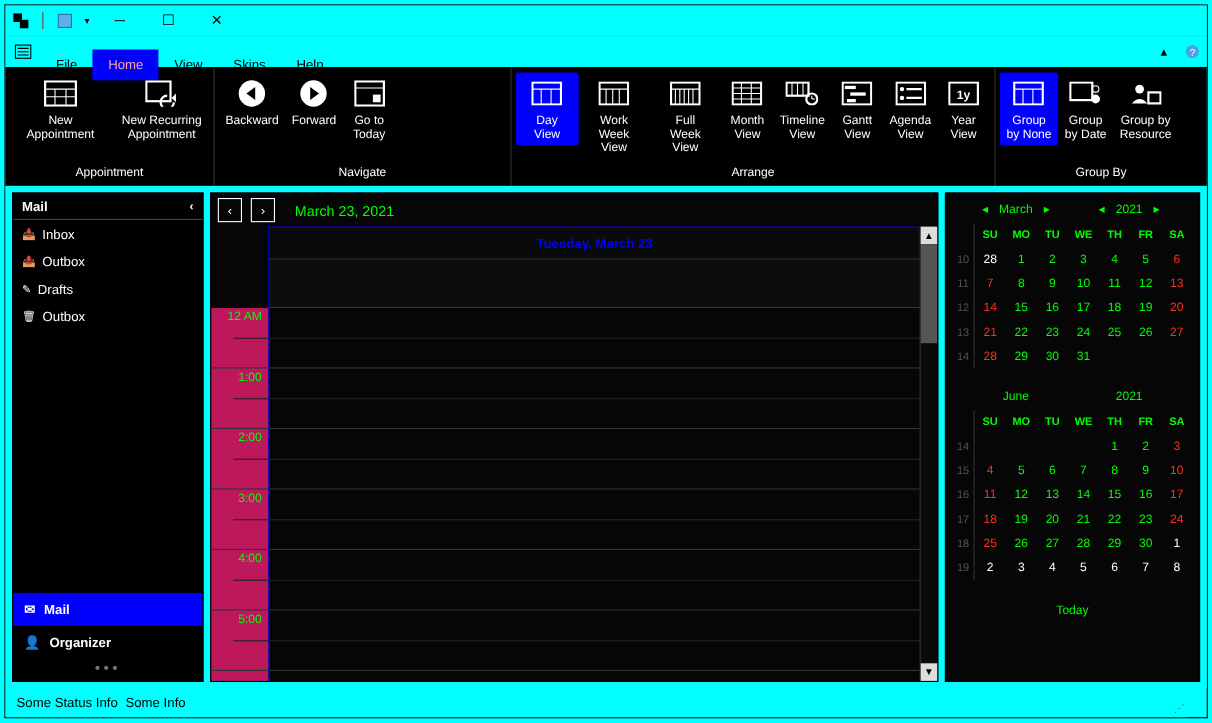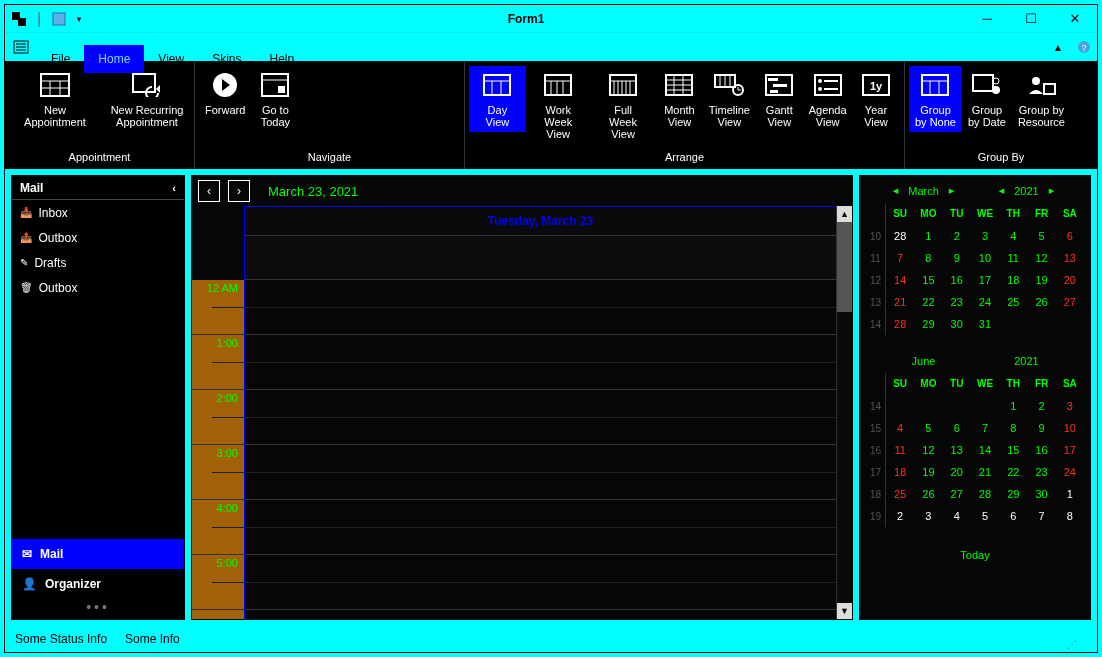--- a/index.html
+++ b/index.html
@@ -11,21 +11,21 @@
   .titlebar .qat { display: flex; align-items: center; gap: 4px; padding-left: 6px; }
   .titlebar .title { flex: 1; text-align: center; font-weight: 600; color: #000; font-size: 12px; }
   .winbtns { display: flex; }
   .winbtn { width: 44px; height: 28px; display: flex; align-items: center; justify-content: center; font-size: 13px; color: #000; cursor: pointer; }
   .qat-icon { width: 16px; height: 16px; display:flex; align-items:center; justify-content:center; }
   
   
   .menubar { height: 28px; display: flex; align-items: center; background: #00FFFF; }
   .menubar .hamb { width: 32px; display:flex; justify-content:center; }
   .menutab { padding: 0 14px; height: 28px; display:flex; align-items:center; font-size: 12px; color:#000; cursor:pointer;margin-top:24px; }
-  .menutab.active { background: #0000FF; color: #7dd3fc; }
+  .menutab.active { background: #0000FF; color: #fca5a5; }
   .menubar .spacer { flex:1; }
   .menubar .r-icon { width:26px; display:flex; justify-content:center; align-items:center; font-size:12px; color:#000;}
   
   
   .ribbon { height: 108px; background: #000; color:#fff; display:flex; border-top:1px solid #000; }
   .rgroup { border-right: 1px solid #333; display:flex; flex-direction:column; }
   .rgroup-body { flex:1; display:flex; align-items:flex-start; padding: 4px 4px 0 4px; }
   .rgroup-label { height: 18px; text-align:center; font-size:11px; color:#fff; }
   .rbtn { display:flex; flex-direction:column; align-items:center; justify-content:flex-start; text-align:center; font-size:11px; color:#fff; cursor:pointer; padding: 4px 6px; border-radius:2px; min-width:48px; }
   .rbtn .ico { width: 36px; height: 30px; display:flex; align-items:center; justify-content:center; margin-bottom:4px; }
@@ -45,21 +45,21 @@
   .lp-btn.active { background:#0000FF; }
   .lp-dots { height:20px; text-align:center; color:#777; font-size:14px; letter-spacing:3px; }
   
   
   .center { flex:1; background:#060606; border:1px solid #000; display:flex; flex-direction:column; position:relative;}
   .sched-head { height:30px; display:flex; align-items:center; gap:8px; padding-left:6px; }
   .navsq { width:22px; height:22px; border:1px solid #fff; color:#fff; display:flex; align-items:center; justify-content:center; cursor:pointer; font-size:12px;}
   .datelbl { color:#00FF00; font-size:13px; margin-left:10px;}
   .dayheader { position:relative; height:30px; border-top:1px solid #0000FF; border-left:1px solid #0000FF; margin-left:52px; margin-right:16px; display:flex; align-items:center; justify-content:center; color:#0000FF; font-size:12px; font-weight:bold; background:#0a0a0a; border-bottom:1px solid #333;}
   .schedbody { flex:1; display:flex; position:relative; overflow:hidden;}
-  .timegutter { width:52px; background:#a16207; }
+  .timegutter { width:52px; background:#be185d; }
   .timerow { height:55px; border-bottom:1px solid #333; position:relative; }
   .timerow .tl { position:absolute; top:2px; right:6px; color:#00FF00; font-size:11px; }
   .timerow .half { position:absolute; top:27px; left:20px; right:0; border-top:1px solid #222; }
   .slots { flex:1; border-left:1px solid #0000FF; margin-right:16px;}
   .slotrow { height:55px; border-bottom:1px solid #333; position:relative;}
   .slotrow .half { position:absolute; top:27px; left:0; right:0; border-top:1px solid #222;}
   .vscroll { position:absolute; right:0; top:30px; bottom:0; width:16px; background:#0a0a0a; border-left:1px solid #333;}
   .vscroll .arrow { height:16px; background:#ddd; color:#000; display:flex; align-items:center; justify-content:center; font-size:9px; cursor:pointer;}
   .vscroll .thumb { position:absolute; top:16px; left:0; right:0; height:90px; background:#555;}
   .vscroll .arrow.bottom { position:absolute; bottom:0; left:0; right:0;}
@@ -74,21 +74,21 @@
   .calgrid { display:grid; grid-template-columns: 20px repeat(7, 1fr); gap:0; }
   .calgrid .wk { color:#555; font-size:10px; text-align:center; height:22px; display:flex; align-items:center; justify-content:center; border-right:1px solid #333;}
   .calgrid .dh { color:#00FF00; font-size:10px; text-align:center; height:20px; display:flex; align-items:center; justify-content:center; font-weight:bold;}
   .calgrid .d { text-align:center; height:22px; display:flex; align-items:center; justify-content:center; cursor:pointer; font-size:11px;}
   .d.green { color:#00FF00; }
   .d.red { color:#FF3020; }
   .d.white { color:#fff; }
   .todaylink { text-align:center; color:#00FF00; font-size:11px; padding-top:4px; cursor:pointer;}
   
   
-  .statusbar { position:absolute; left:0; right:18px; bottom:0; height:26px; background:#00FFFF; display:flex; align-items:center; padding: 0 10px; font-size:12px; color:#000; gap:18px;}
+  .statusbar { position:absolute; left:0; right:18px; bottom:0; height:26px; background:#00FFFF; display:flex; align-items:center; padding: 0 10px; font-size:12px; color:#000; gap:7px;}
   .statusbar .grip { position:absolute; right:4px; bottom:2px; color:#666; font-size:10px; letter-spacing:-2px;}
   
   svg { display:block; }
 </style>
 </head>
 <body>
 
 <div class="window">
 
   <div class="titlebar">
@@ -100,21 +100,20 @@
           </svg>
       </span>
       <span class="qat-icon" style="color:#666;">|</span>
       <span class="qat-icon">
         <svg width="14" height="14">
             <rect x="1" y="1" width="12" height="12" fill="#5bb0e8" stroke="#2a6fa0"></rect>
           </svg>
       </span>
       <span class="qat-icon" style="font-size:9px; color:#000;">▾</span>
     </div>
-    <div class="title">Form1</div>
     <div class="winbtns">
       <div class="winbtn">─</div>
       <div class="winbtn">☐</div>
       <div class="winbtn">✕</div>
     </div>
   </div>
 
   <div class="menubar">
     <div class="hamb">
       <svg width="16" height="14">
@@ -165,20 +164,29 @@
             </span>
           <span>New Recurring</span>
           <span class="line2">Appointment</span>
         </div>
       </div>
       <div class="rgroup-label">Appointment</div>
     </div>
 
     <div class="rgroup" style="width:270px;">
       <div class="rgroup-body">
+        <div class="rbtn">
+          <span class="ico">
+              <svg width="26" height="26">
+                <circle cx="13" cy="13" r="12" fill="#fff"></circle>
+                <polygon points="16,7 8,13 16,19" fill="#000"></polygon>
+              </svg>
+            </span>
+          <span>Backward</span>
+        </div>
         <div class="rbtn">
           <span class="ico">
               <svg width="26" height="26">
                 <circle cx="13" cy="13" r="12" fill="#fff"></circle>
                 <polygon points="10,7 18,13 10,19" fill="#000"></polygon>
               </svg>
             </span>
           <span>Forward</span>
         </div>
         <div class="rbtn">

